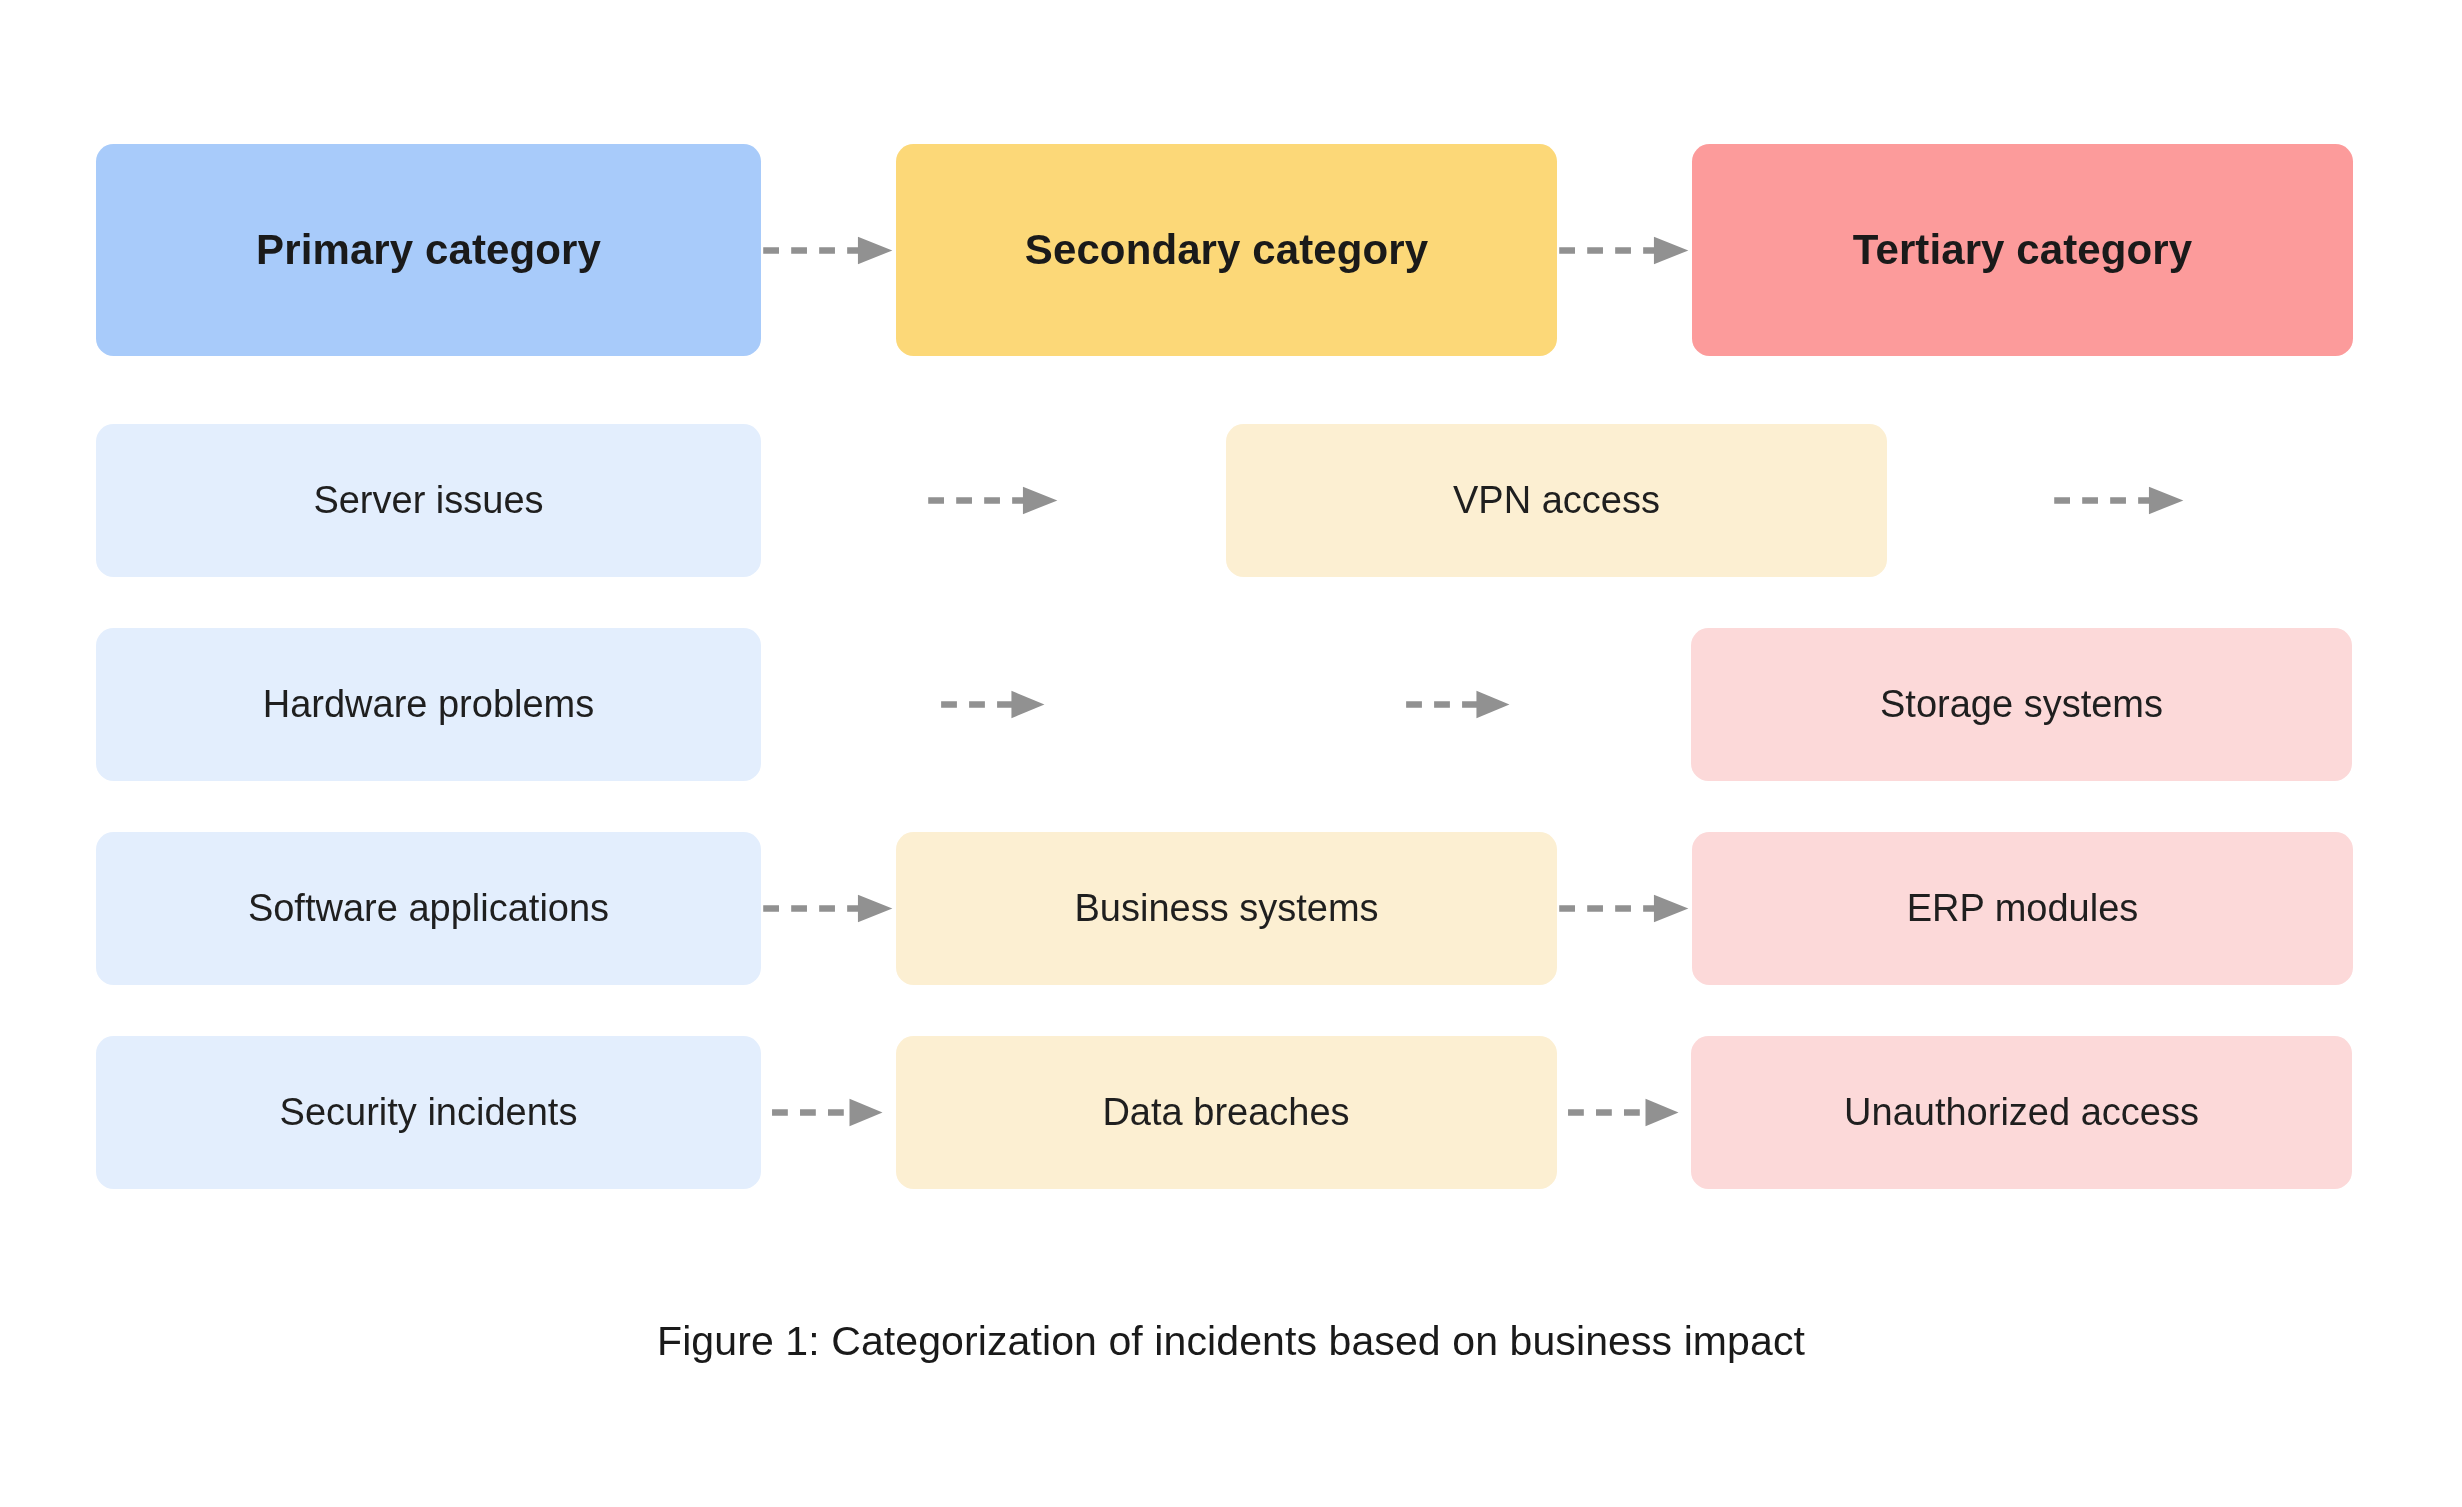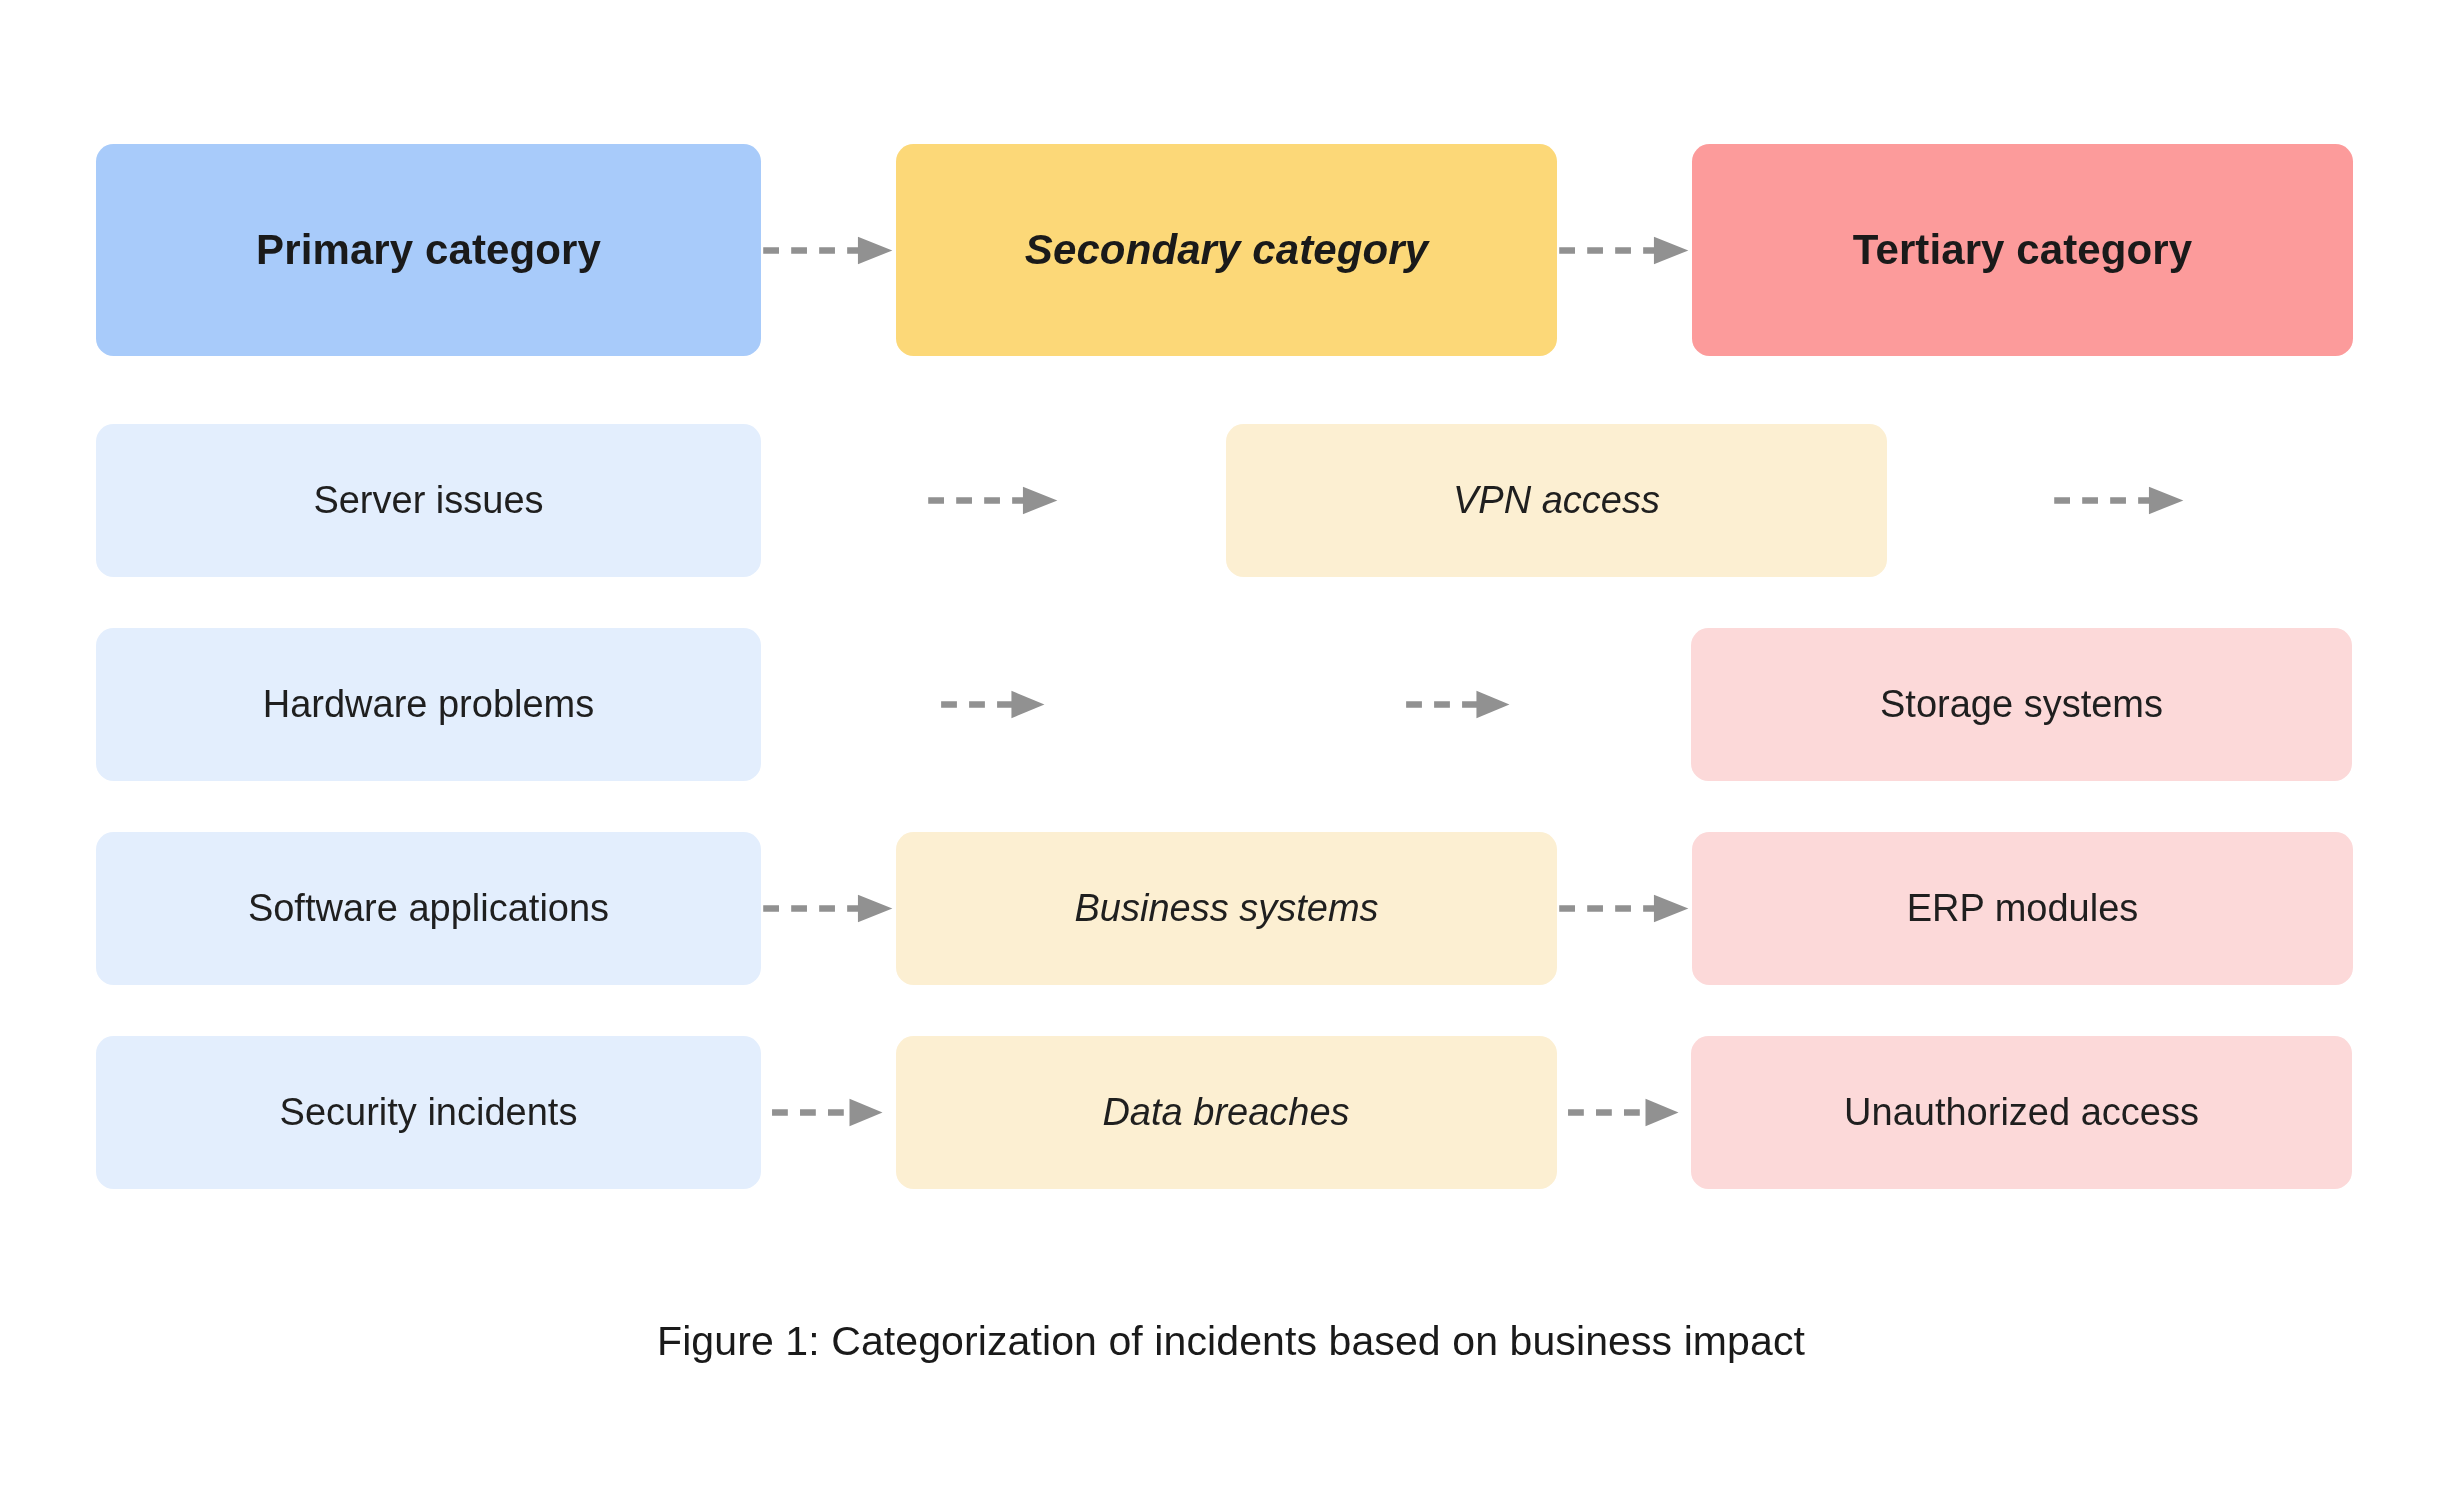--- a/index.html
+++ b/index.html
@@ -47,21 +47,21 @@
     justify-content: center;
     border-radius: 17.5px;
     box-sizing: border-box;
     padding: 0 19px;
     text-align: center;
     line-height: 1.18;
   }
 
   
   .col-1 { width: 665px; flex: 0 0 665px; }
-  .col-2 { width: 661px; flex: 0 0 661px; font-style: italic; }
+  .col-2 { width: 661px; flex: 0 0 661px; }
   .col-3 { width: 661px; flex: 0 0 661px; }
 
   .gutter {
     flex: 1 1 auto;
     position: relative;
     display: flex;
     align-items: center;
     justify-content: center;
   }
 

